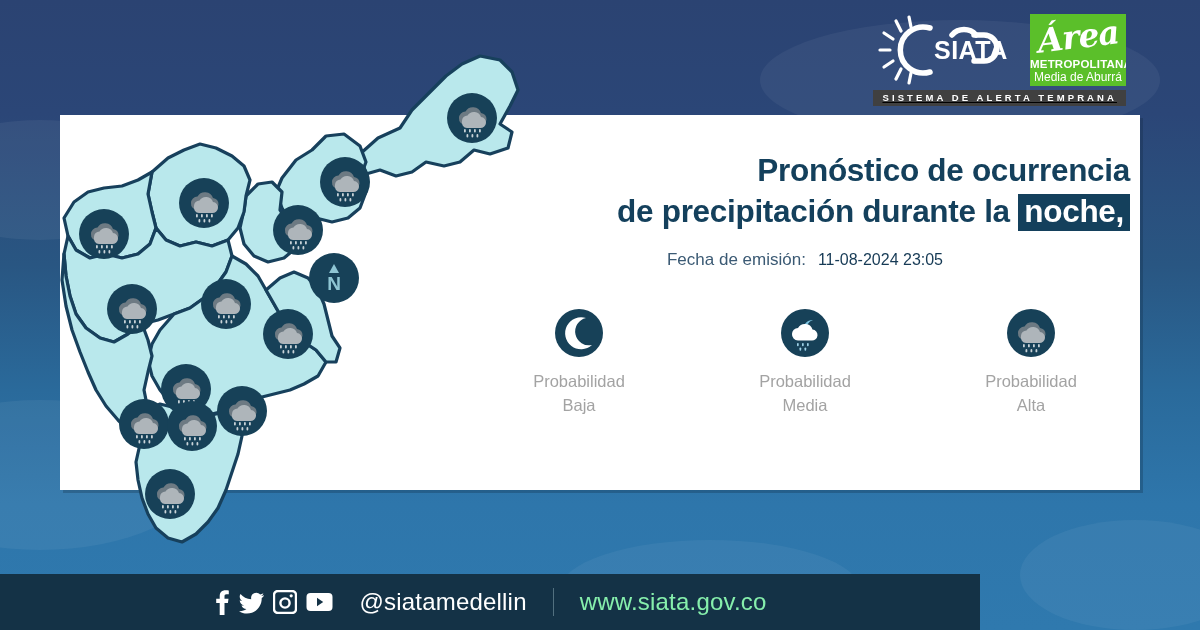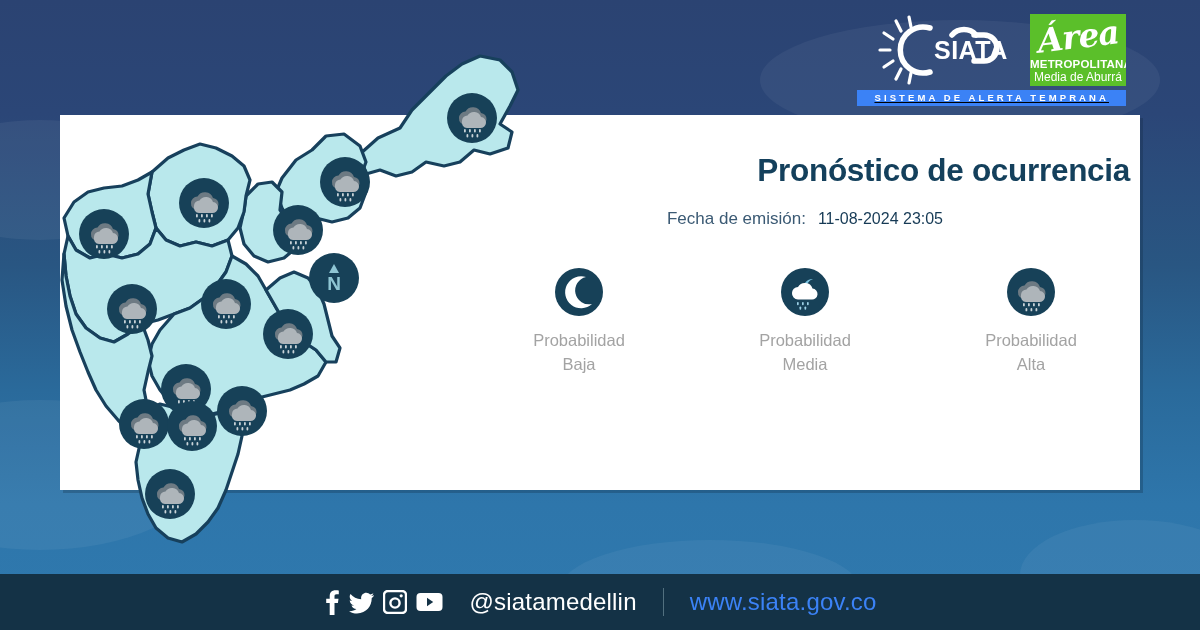--- a/index.html
+++ b/index.html
@@ -50,22 +50,22 @@
     position: absolute; bottom: 16px; left: 0; right: 0;
     text-align: center; color: #fff;
     font-size: 11.5px; font-weight: 700; letter-spacing: .2px;
   }
   .am-valle {
     position: absolute; bottom: 2px; left: 0; right: 0;
     text-align: center; color: #fff;
     font-size: 12px; font-weight: 400;
   }
   .green-bar {
-    margin-top: 4px; background: #3b82f6;
-    padding: 2px 17px 3px;
+    margin-top: 4px; background: #404040;
+    padding: 2px 9px 3px;
     color: #fff; font-size: 9.5px; font-weight: 700;
     letter-spacing: 3.1px; white-space: nowrap;
   }
 
   
   .card {
     position: absolute;
     left: 60px; top: 115px; width: 1080px; height: 375px;
     background: #ffffff;
     box-shadow: 3px 3px 0 rgba(10,30,50,0.25);
@@ -128,32 +128,32 @@
   .leg-icon { width: 50px; height: 50px; margin: 0 auto 12px; }
   .leg-icon svg { width: 100%; height: 100%; display: block; }
   .leg-label {
     color: #a3a3a3; font-size: 16.5px; line-height: 1.45;
     white-space: pre-line;
   }
 
   
   .footer {
     position: absolute; left: 0; bottom: 0;
-    width: 1200px; height: 56px;
+    width: 980px; height: 56px;
     background: #143246;
     display: flex; align-items: center; justify-content: center;
     gap: 26px; z-index: 7;
   }
   .social { display: flex; align-items: center; gap: 9px; }
   .social svg { display: block; }
   .handle {
     color: #ffffff; font-size: 24px; letter-spacing: .2px;
   }
   .divider { width: 1px; height: 28px; background: #52707f; }
-  .site { color: #3b82f6; font-size: 24px; letter-spacing: .2px; }
+  .site { color: #86efac; font-size: 24px; letter-spacing: .2px; }
 </style>
 </head>
 <body>
 
 <div class="bg"></div>
 <div class="bg-cloud" style="left:-120px; top:400px; width:320px; height:150px;"></div>
 <div class="bg-cloud" style="left:-90px; top:120px; width:260px; height:120px;"></div>
 <div class="bg-cloud b2" style="left:760px; top:20px; width:400px; height:120px;"></div>
 <div class="bg-cloud b2" style="left:1020px; top:520px; width:230px; height:110px;"></div>
 <div class="bg-cloud b2" style="left:560px; top:540px; width:300px; height:100px;"></div>
@@ -470,20 +470,21 @@
   <svg viewBox="0 0 52 52" xmlns="http://www.w3.org/2000/svg">
     <circle cx="26" cy="26" r="25" fill="#174158"></circle>
     <path d="M26 12 L31 21 L21 21 Z" fill="#8fc6d4"></path>
     <text x="26" y="38" fill="#8fc6d4" font-family="Liberation Sans, sans-serif" font-size="19" font-weight="700" text-anchor="middle">N</text>
   </svg>
 </div>
 
 <div class="content">
   <div class="title">
     <div>Pronóstico de ocurrencia</div>
+    <div><span>de precipitación durante la </span><span class="hl">noche,</span></div>
   </div>
 
   <div class="fecha">
     <span>Fecha de emisión:</span>
     <span class="fecha-val">11-08-2024 23:05</span>
   </div>
 
   <div class="legend">
 
     <div class="leg-item">

